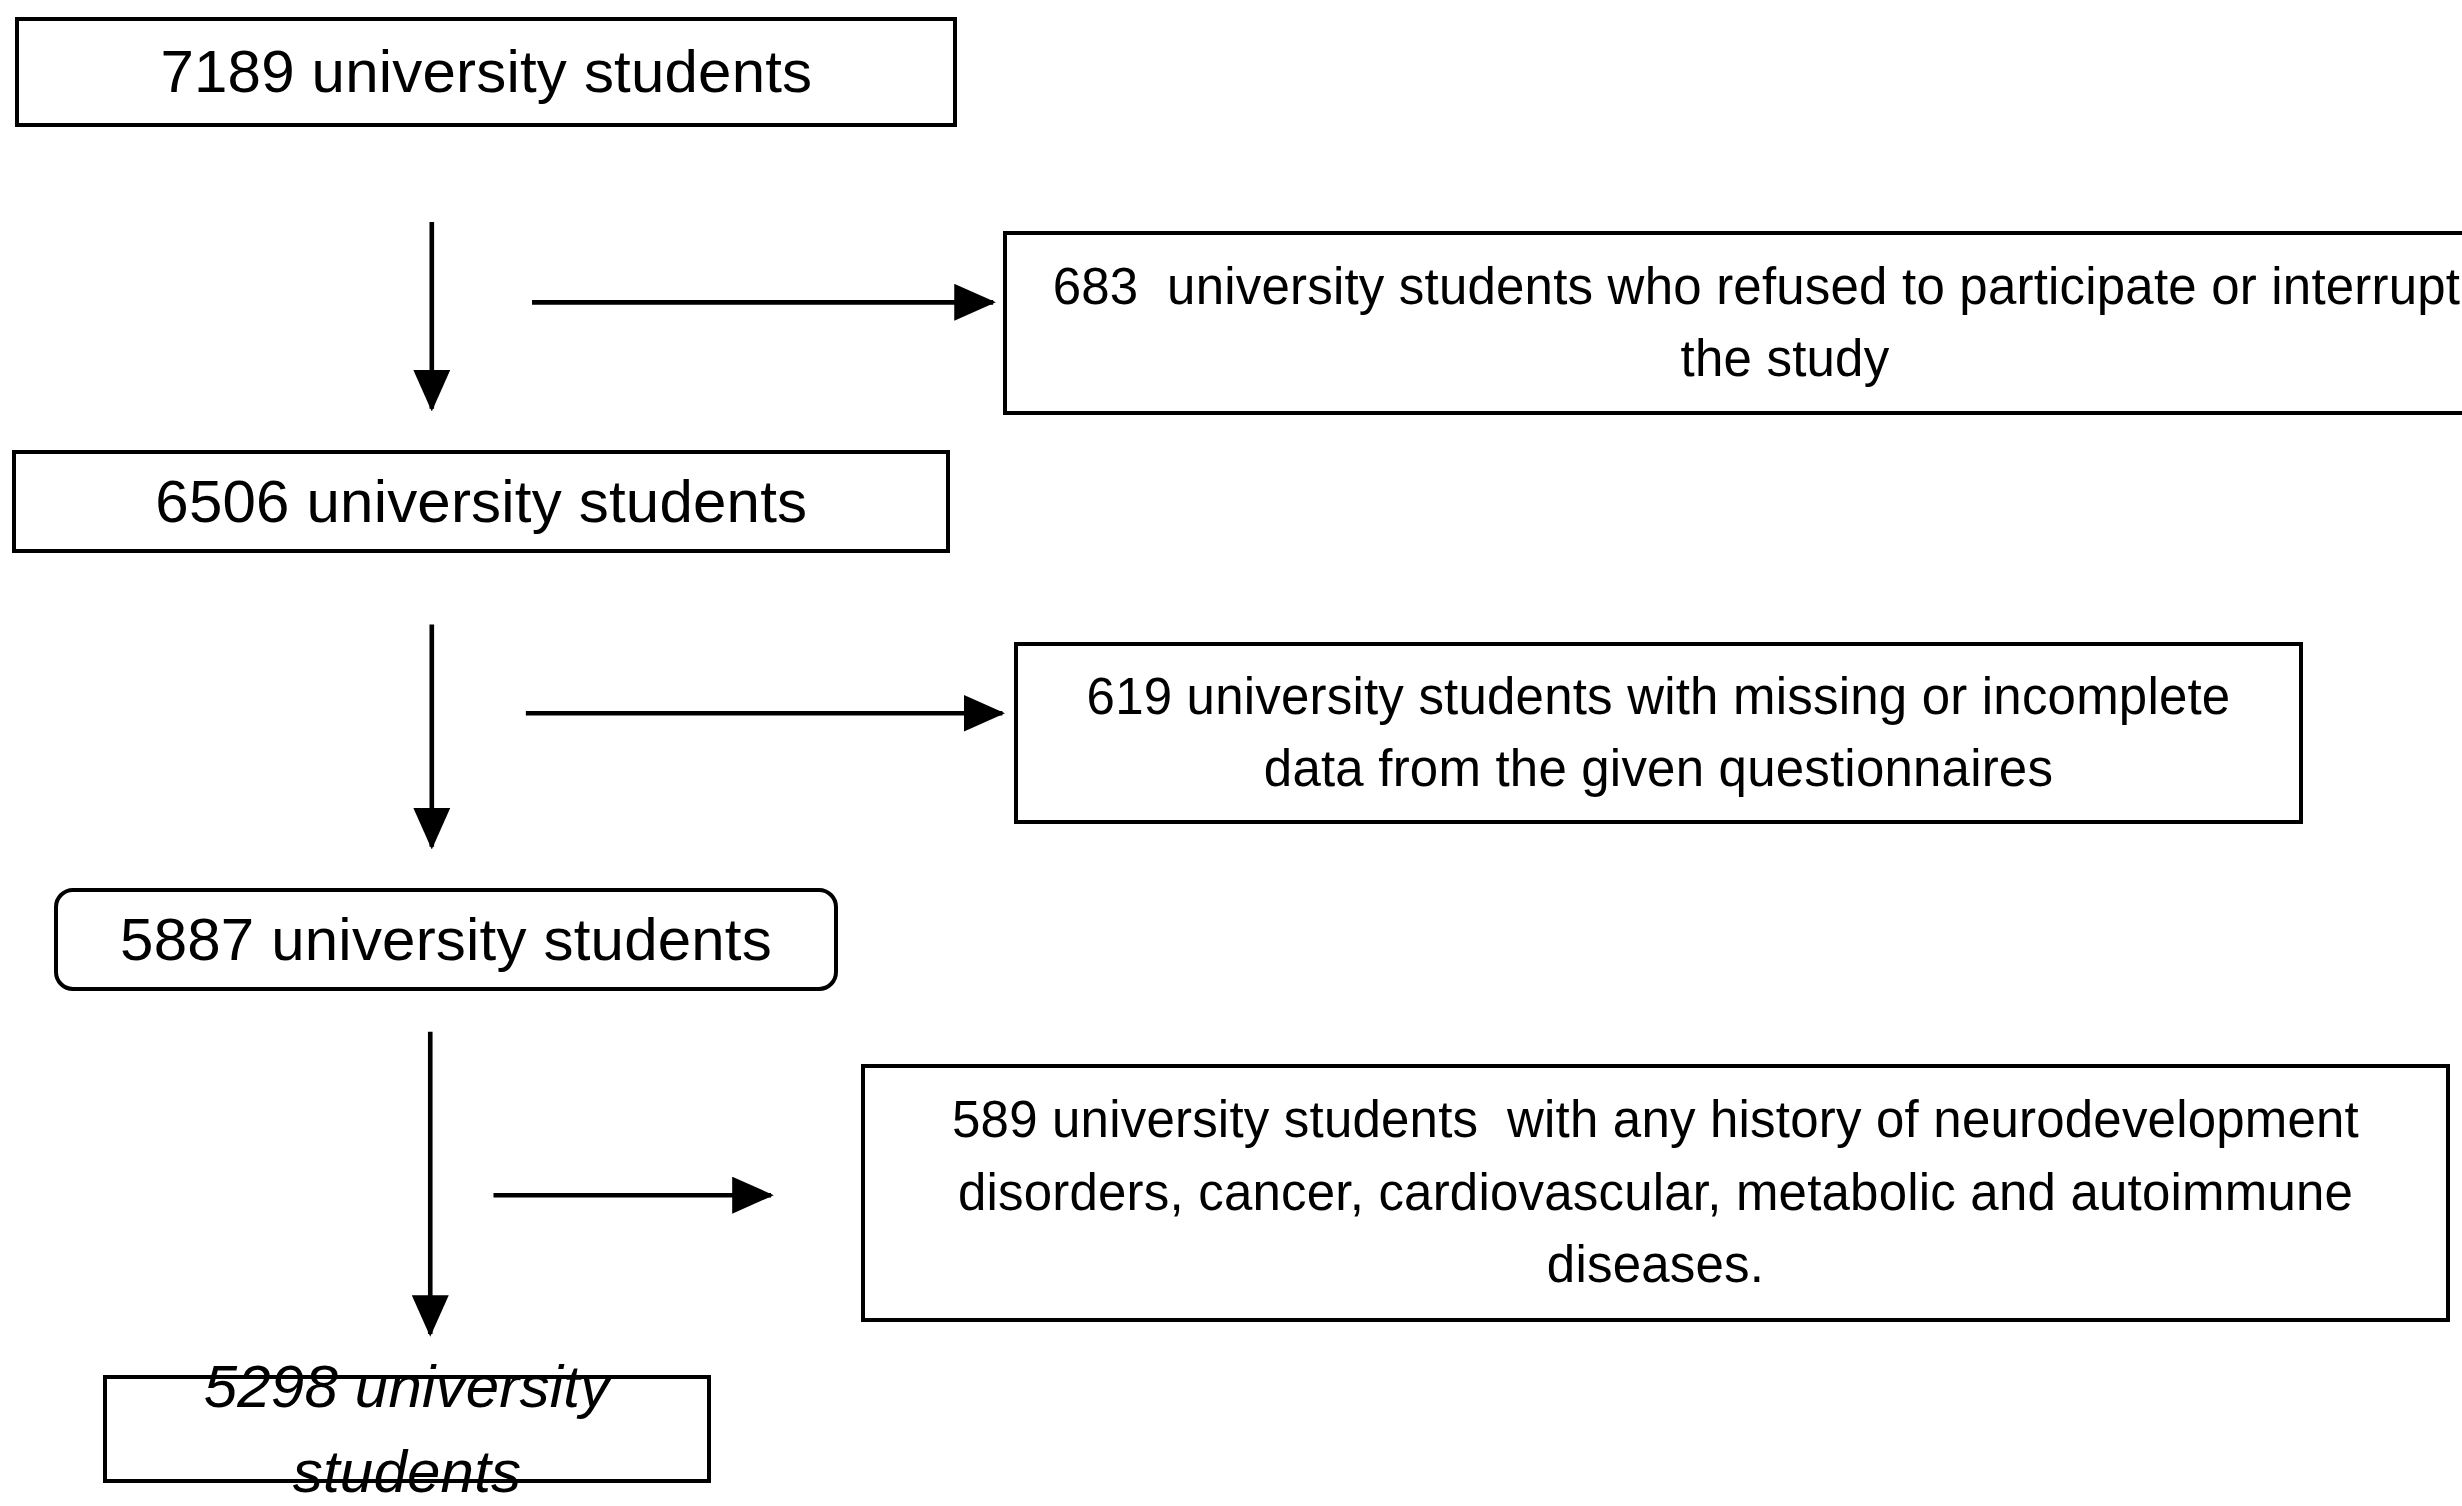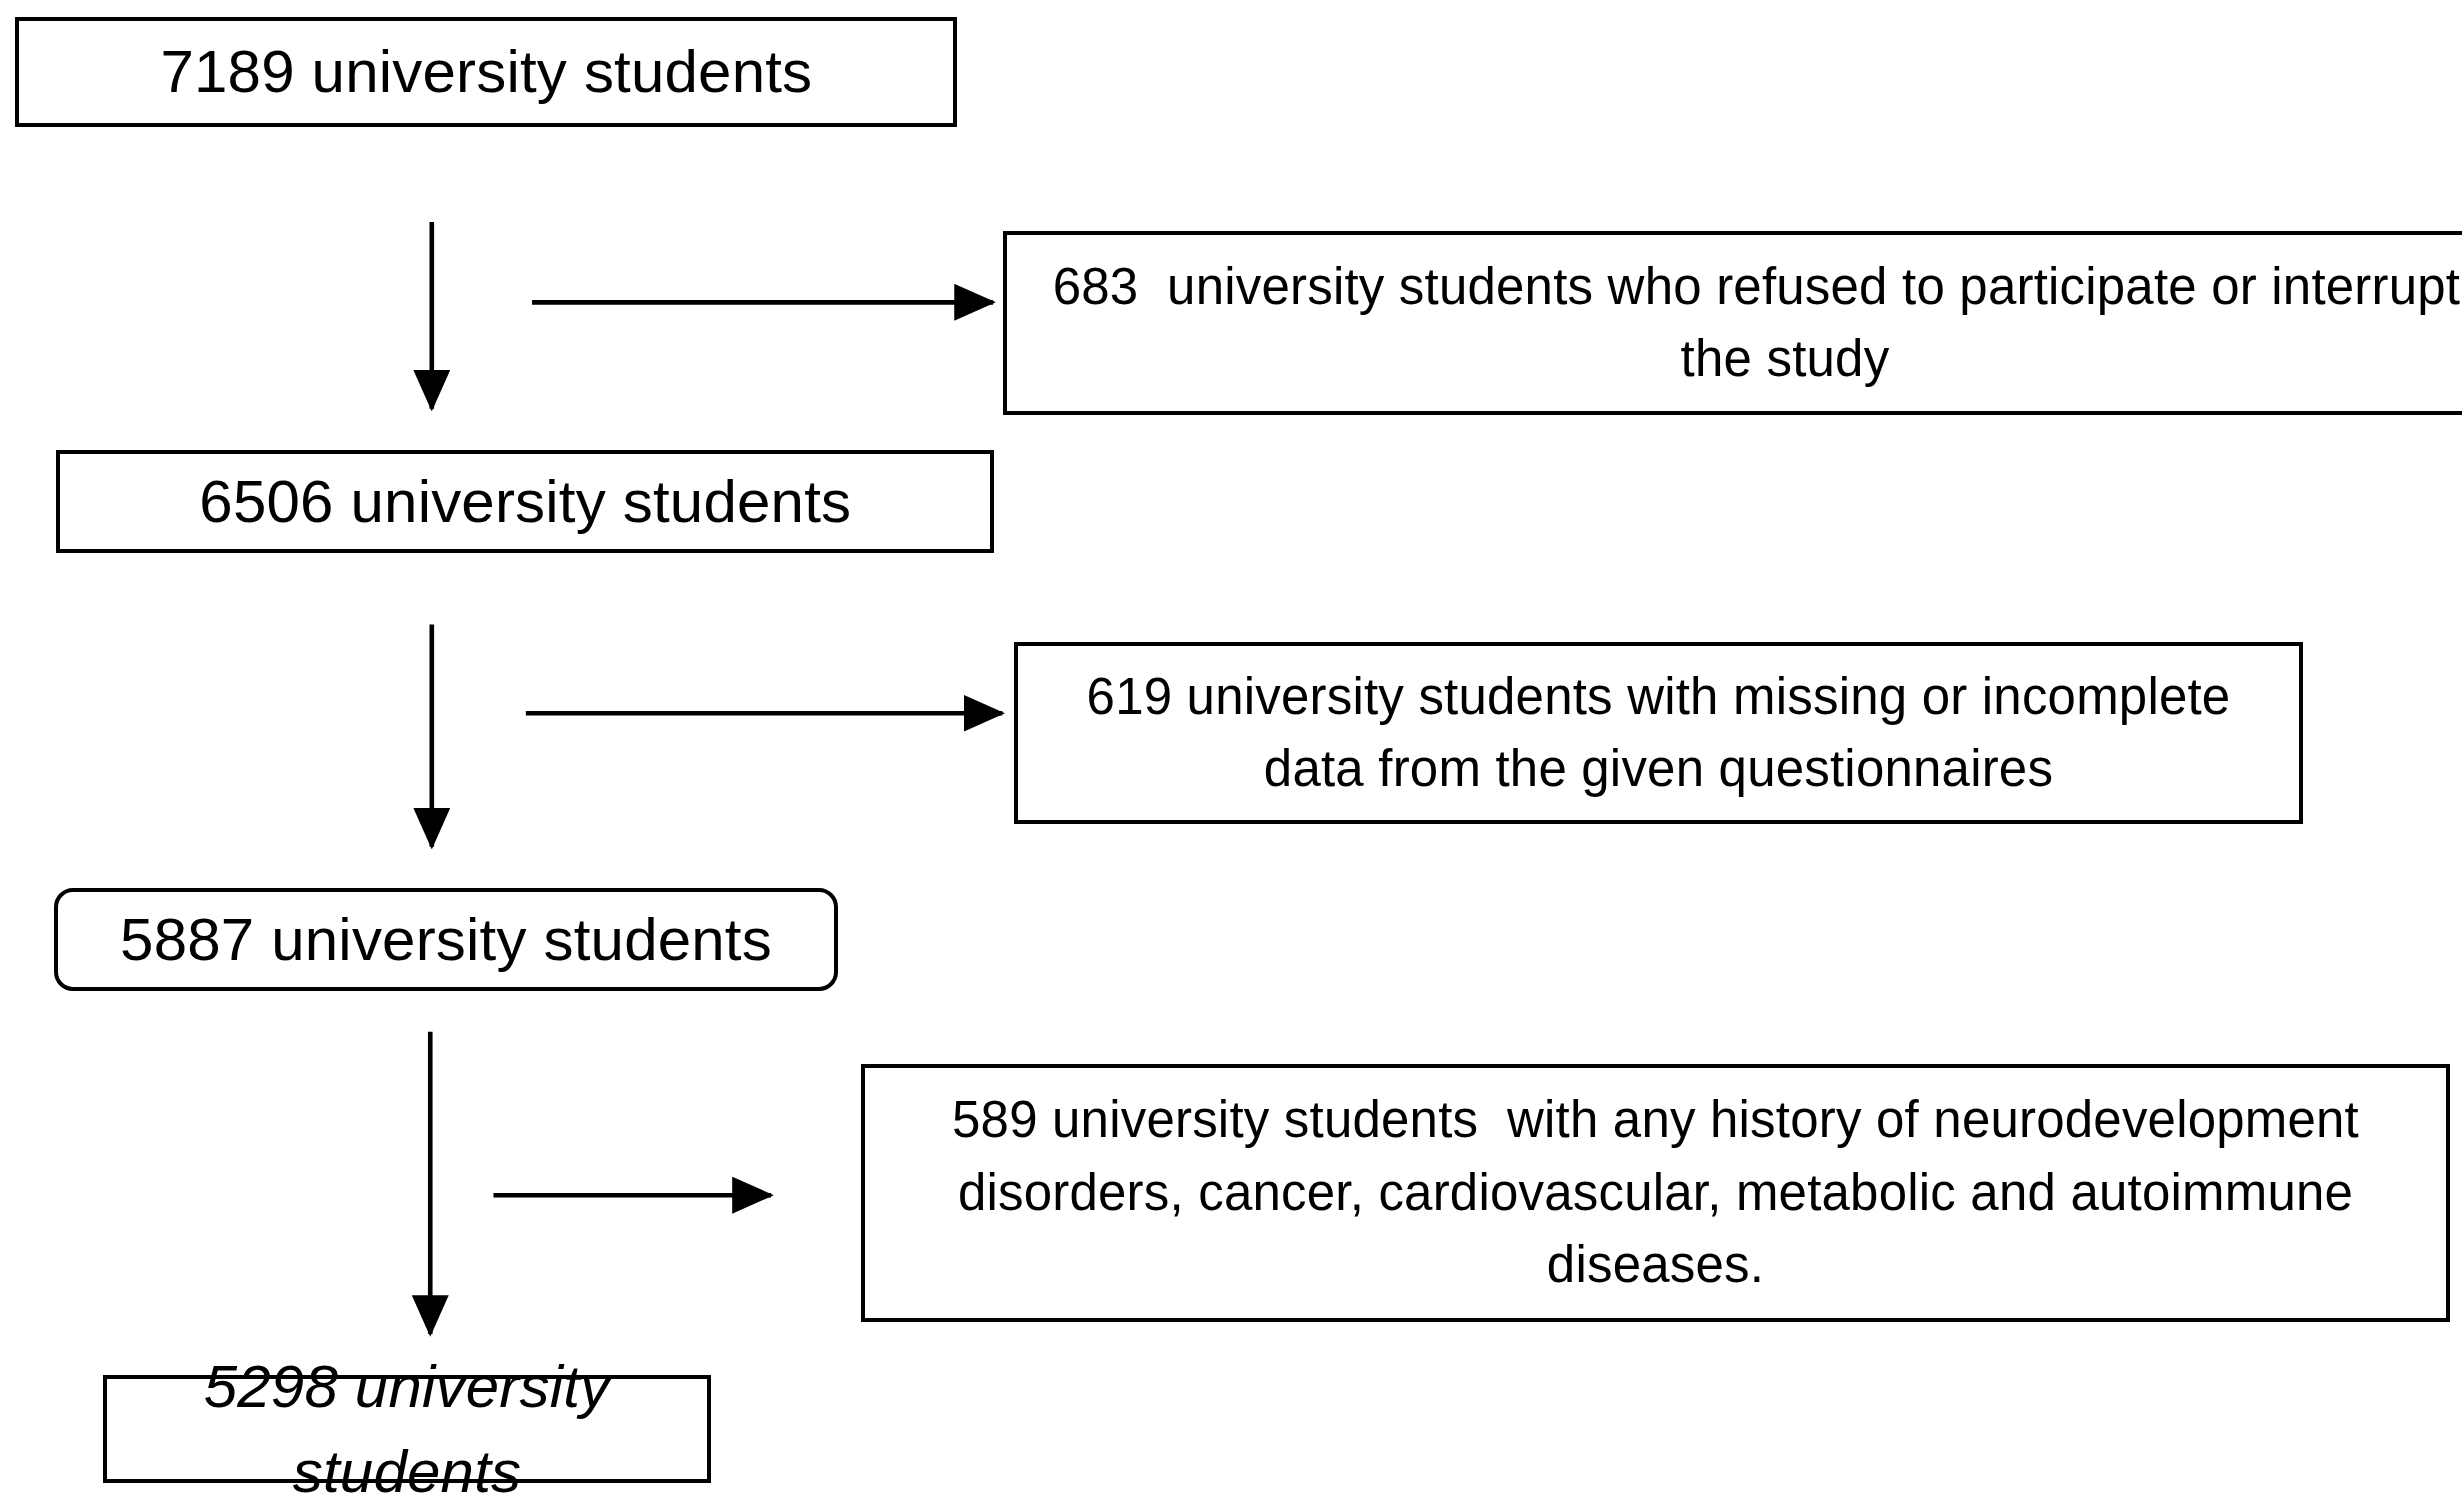--- a/index.html
+++ b/index.html
@@ -32,21 +32,21 @@
     letter-spacing: 0.2px;
     white-space: pre-wrap;
   }
   .node-box.multiline {
     font-size: 51px;
   }
 
   
   #box-enrolled      { left: 15.4px;   top: 17px;   width: 942px; height: 110px; }
   #box-excluded-1    { left: 1003px; top: 231px;  width: 1564px; height: 184px; }
-  #box-remaining-1   { left: 12.3px;   top: 450px;  width: 938px; height: 103px; margin-left: 44px; }
+  #box-remaining-1   { left: 12.3px;   top: 450px;  width: 938px; height: 103px; }
   #box-excluded-2    { left: 1014px; top: 642px;  width: 1289px; height: 182px; }
   #box-remaining-2   { left: 54px;   top: 888px; width: 784px; height: 103px; border-radius: 19px; }
   #box-excluded-3    { left: 861px; top: 1064px; width: 1589px; height: 258px; text-align: center; }
   #box-final         { left: 103px;  top: 1375px; width: 608px;  height: 108px; font-style: italic; }
 
   
   #connectors {
     position: absolute;
     left: 0;
     top: 0;

